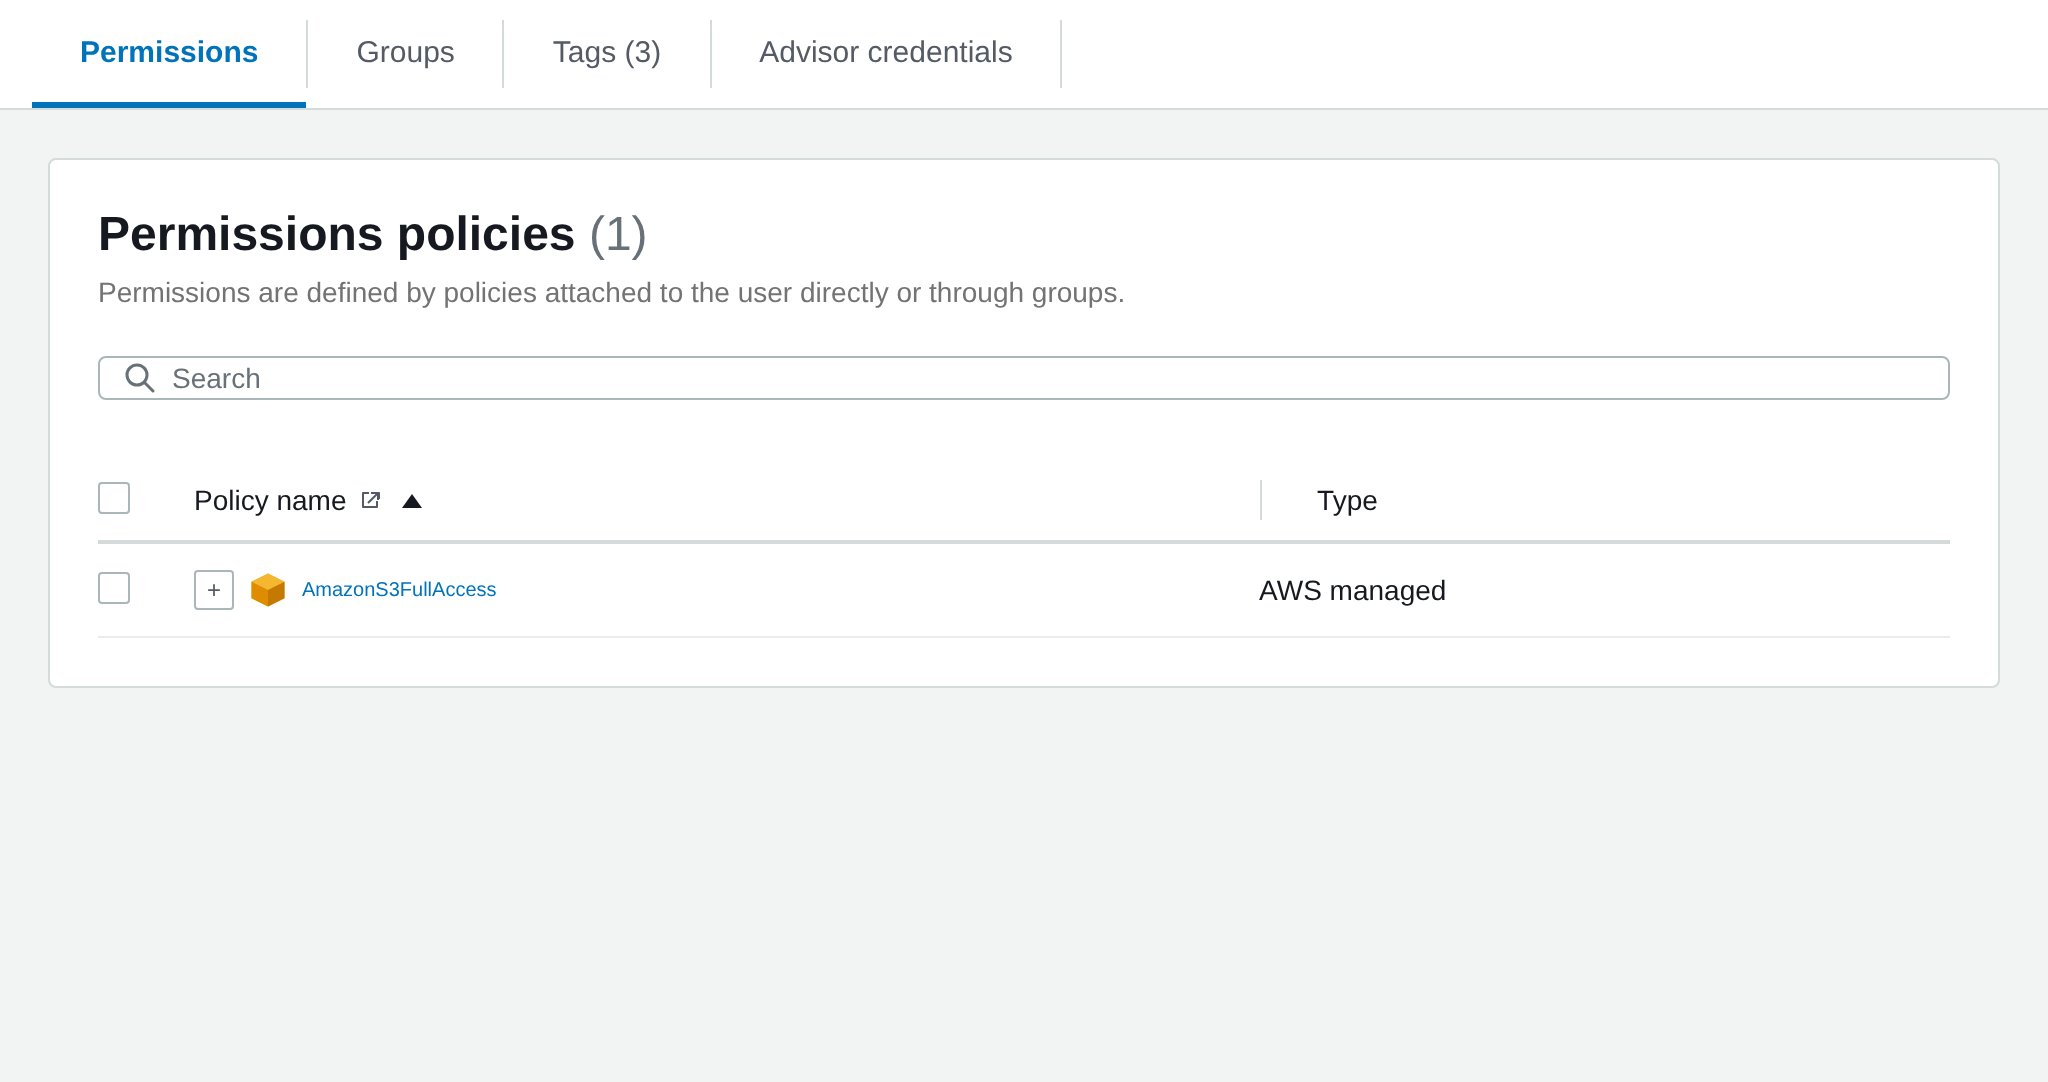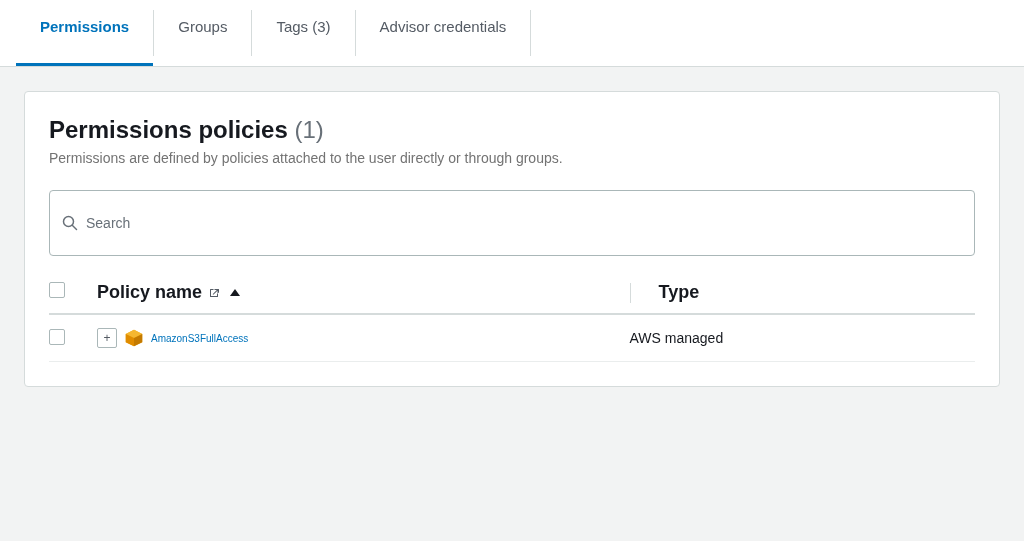--- a/index.html
+++ b/index.html
@@ -11,21 +11,21 @@
     }
 
     
     .tab-bar {
       display: flex;
       background: #fff;
       border-bottom: 1px solid #d5dbdb;
       padding: 0 16px;
     }
     .tab {
-      padding: 18px 24px 28px;
+      padding: 18px 24px 16px;
       cursor: pointer;
       font-size: 15px;
       color: #545b64;
       border-bottom: 3px solid transparent;
       white-space: nowrap;
       font-weight: 400;
     }
     .tab.active {
       color: #0073bb;
       border-bottom: 3px solid #0073bb;
@@ -65,22 +65,22 @@
       color: #737373;
       margin-bottom: 24px;
     }
 
     
     .search-container {
       display: flex;
       align-items: center;
       border: 1px solid #aab7b8;
       border-radius: 4px;
-      padding: 24px 12px;
-      margin-bottom: 16px;
+      padding: 2px 12px;
+      margin-bottom: 30px;
       background: #fff;
     }
     .search-icon-wrap {
       color: #687078;
       margin-right: 8px;
       display: flex;
       align-items: center;
     }
     .search-input {
       border: none;
@@ -98,22 +98,22 @@
     .policy-table {
       width: 100%;
       border-collapse: collapse;
     }
     .policy-table thead tr {
       border-bottom: 2px solid #d5dbdb;
     }
     .policy-table th {
       padding: 10px 12px;
       text-align: left;
-      font-weight: 700;
-      font-size: 18px;
+      font-weight: 400;
+      font-size: 14px;
       color: #16191f;
     }
     .policy-table th.check-col {
       width: 36px;
       padding-left: 0;
     }
     .policy-table td {
       padding: 12px 12px;
       font-size: 14px;
       vertical-align: middle;

